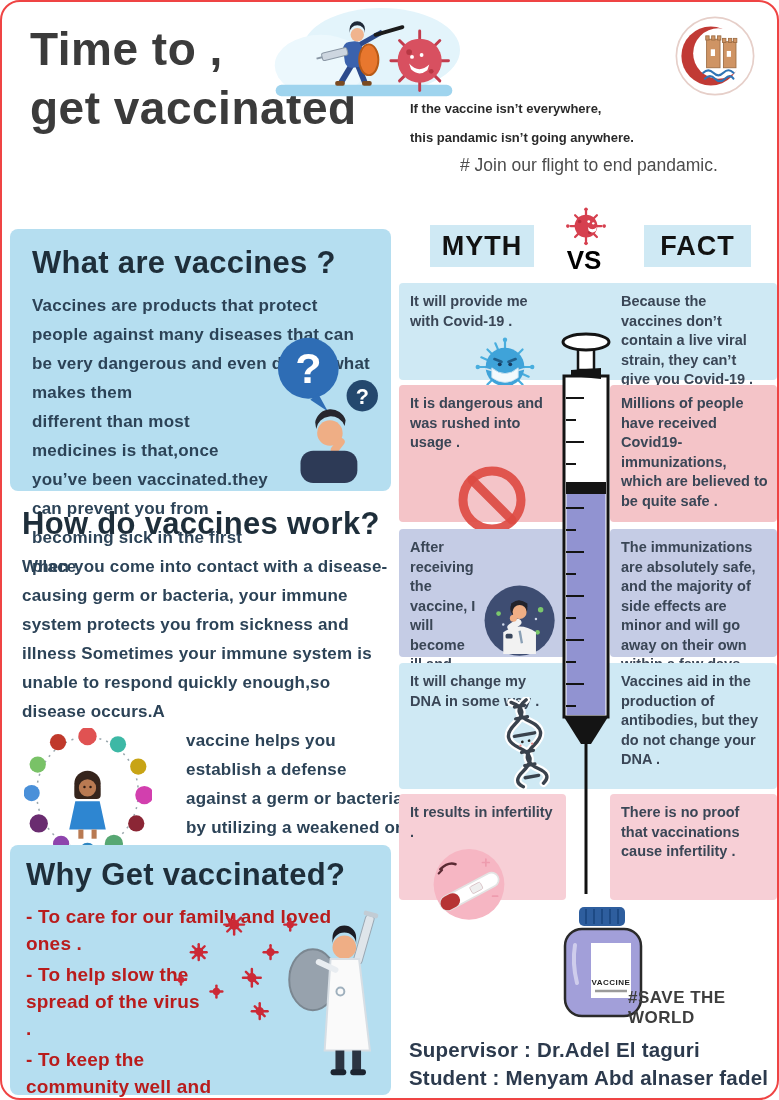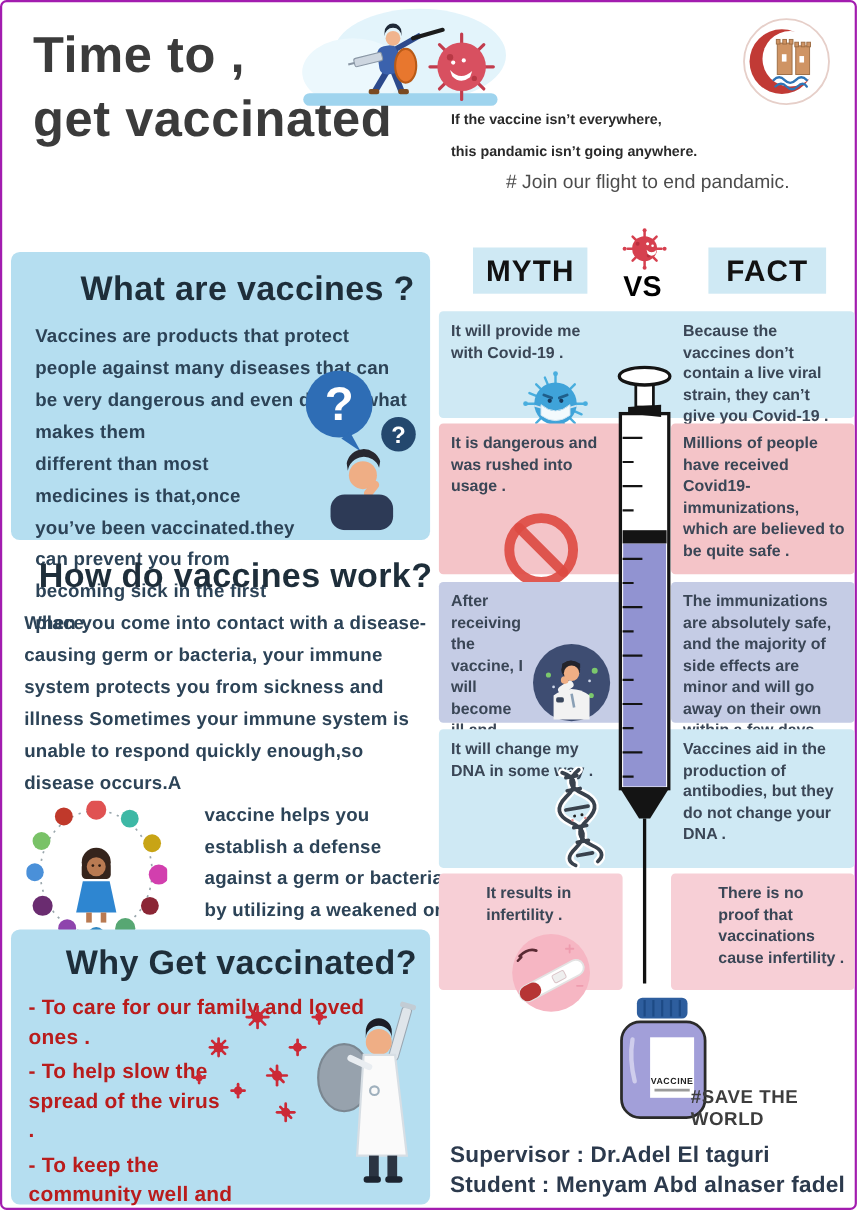--- a/index.html
+++ b/index.html
@@ -1,34 +1,34 @@
 <!DOCTYPE html>
 <html><head>
 <meta charset="utf-8">
 <style>
   html,body{margin:0;padding:0;background:#fff;}
   *{box-sizing:border-box;}
   .poster{
     position:relative;width:779px;height:1100px;background:#fff;
-    border:2px solid #a21caf;border-radius:6px;overflow:hidden;
+    border:2px solid #ef4444;border-radius:20px;overflow:hidden;
     font-family:"Liberation Sans",sans-serif;
   }
   .abs{position:absolute;}
   
   .title{left:28px;top:18px;font-size:46px;line-height:59px;font-weight:800;
          color:#3b3b3b;letter-spacing:.5px;white-space:nowrap;}
   .hero{left:266px;top:4px;}
   .logo{left:663px;top:12px;}
   .tagline{left:408px;top:92px;}
   .tagline .b{font-size:13px;font-weight:700;line-height:29px;color:#2a2a2a;}
   .tagline .h{font-size:17.5px;font-weight:500;color:#4c4c4c;margin:3px 0 0 50px;}
   
   .panel{background:#b5def0;border-radius:8px;width:381px;left:8px;}
   .sec{color:#2c4357;}
-  .sec h2{font-size:31px;font-weight:800;color:#1e2e3a;margin:0 0 10px 0;letter-spacing:.3px;text-align:right;}
+  .sec h2{font-size:31px;font-weight:800;color:#1e2e3a;margin:0 0 10px 0;letter-spacing:.3px;}
   .sec p{font-size:17px;font-weight:600;line-height:29px;margin:0;letter-spacing:.2px;}
   #sec-what{top:227px;height:262px;padding:16px 14px 0 22px;}
   #sec-how{left:8px;top:492px;width:387px;padding:0 4px 0 12px;color:#2c4357;}
   #sec-why{top:843px;height:250px;padding:12px 12px 0 16px;}
   #what-p2{width:245px;}
   .what-illu{right:8px;bottom:4px;}
   .how-mid{position:relative;min-height:132px;}
   .how-illu{left:2px;top:2px;position:absolute;}
   #how-p2{margin-left:164px;width:218px;}
   #sec-why p.bullet{font-size:19px;font-weight:700;line-height:27px;margin:4px 0;color:#b91c1c;}
@@ -47,21 +47,21 @@
   .cellL,.cellR{position:absolute;top:0;height:100%;width:167px;border-radius:4px;}
   .cellL{left:0;} .cellR{left:211px;}
   .ctext{font-size:14.5px;font-weight:700;line-height:19.5px;color:#3a4656;padding:9px 9px 0 11px;}
   #row1{top:281px;height:97px;background:#cfe9f4;border-radius:4px;}
   #row2{top:383px;height:137px;}
   #row3{top:527px;height:128px;}
   #row4{top:661px;height:126px;background:#cfe9f4;border-radius:4px;}
   #row5{top:792px;height:106px;}
   #row2 .cellL,#row2 .cellR{background:#f4c4c8;}
   #row3 .cellL,#row3 .cellR{background:#c5cce5;}
-  #row5 .cellL,#row5 .cellR{background:#f7cfd6;padding-left:32px;}
+  #row5 .cellL,#row5 .cellR{background:#f7cfd6;}
   .icon-blk{display:block;}
   .float-r{float:right;margin:46px 0 0 4px;}
   .syringe{left:556px;top:330px;z-index:5;}
   
   .bottle{left:545px;top:903px;margin-left:16px;}
   .save{left:626px;top:986px;font-size:17px;font-weight:600;color:#3d3d3d;letter-spacing:.5px;}
   .credit{left:407px;font-size:20.5px;font-weight:700;color:#2c3a4d;letter-spacing:.2px;}
   #sup{top:1036px;} #stu{top:1064px;}
 </style>
 </head>

